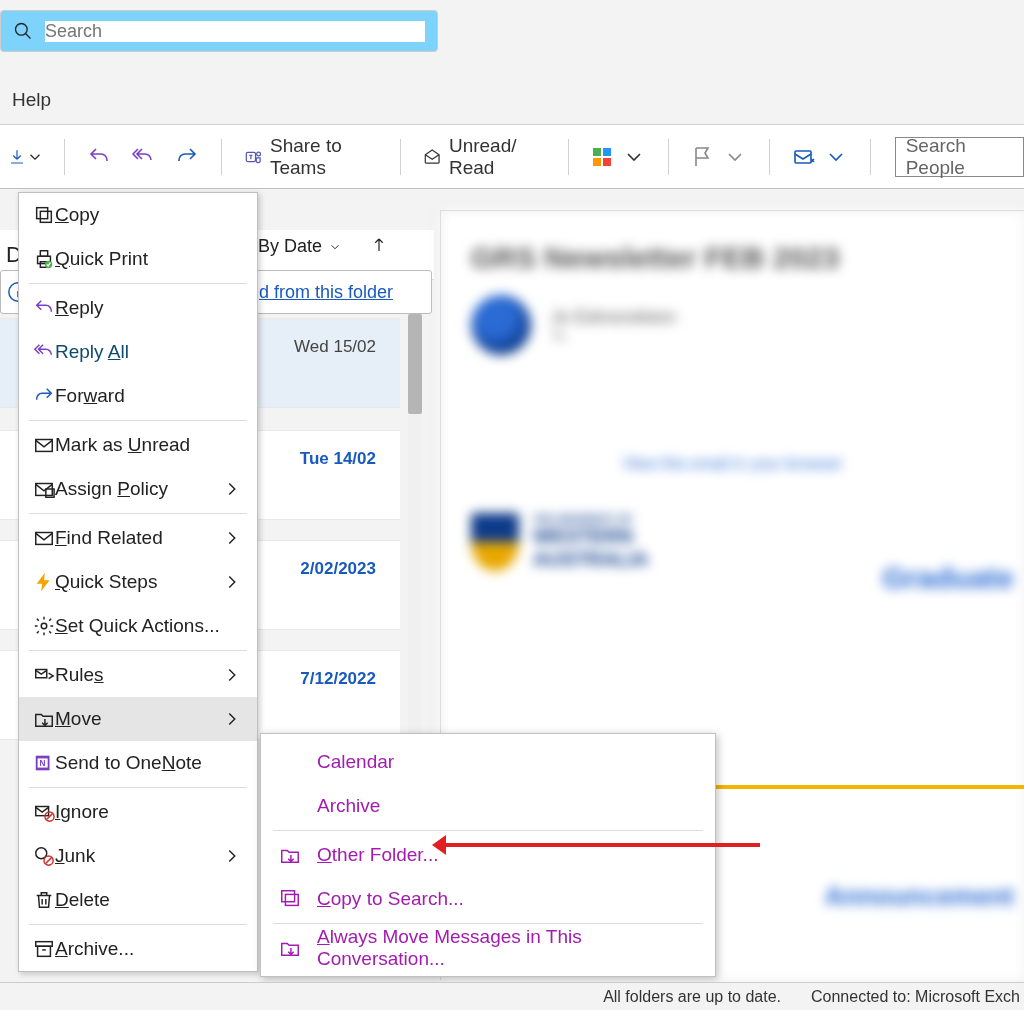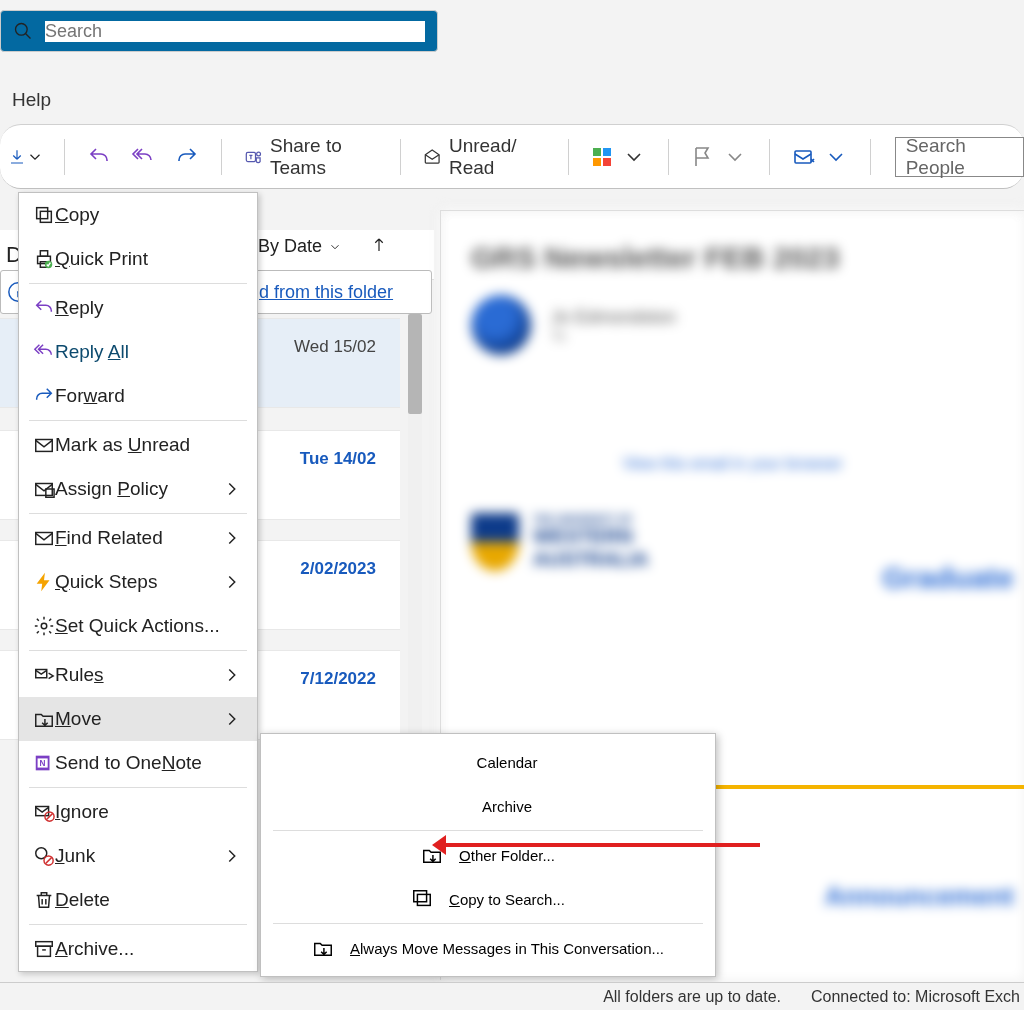--- a/index.html
+++ b/index.html
@@ -1,28 +1,28 @@
 <!DOCTYPE html>
 <html><head>
 <meta charset="utf-8">
 <style>
   * { box-sizing: border-box; margin: 0; padding: 0; font-family: "Segoe UI", sans-serif; }
   body { width: 1024px; height: 1010px; overflow: hidden; background: #f3f3f3; color: #222; }
 
   
-  .search-bar { position: absolute; left: 0; top: 10px; width: 438px; height: 42px; background: #0369a1; border: 1px solid #ccc; border-radius: 4px; display: flex; align-items: center; padding: 0 12px; gap: 12px; }
+  .search-bar { position: absolute; left: 0; top: 10px; width: 438px; height: 42px; background: #7dd3fc; border: 1px solid #ccc; border-radius: 4px; display: flex; align-items: center; padding: 0 12px; gap: 12px; }
   .search-bar svg { width: 20px; height: 20px; stroke: #555; }
   .search-bar input { border: none; outline: none; font-size: 18px; flex: 1; color: #555; }
 
   
   .tab-row { position: absolute; left: 0; top: 80px; height: 40px; display: flex; align-items: center; padding-left: 12px; }
   .tab-row .tab { font-size: 19px; color: #333; }
 
   
-  .ribbon { position: absolute; left: 0; top: 124px; right: 0; height: 65px; background: #fff; border-top: 1px solid #d0d0d0; border-bottom: 1px solid #c0c0c0; display: flex; align-items: center; padding-left: 0; border-radius: 21px; }
+  .ribbon { position: absolute; left: 0; top: 124px; right: 0; height: 65px; background: #fff; border-top: 1px solid #d0d0d0; border-bottom: 1px solid #c0c0c0; display: flex; align-items: center; padding-left: 0; }
   .ribbon .sep { width: 1px; height: 36px; background: #d0d0d0; margin: 0 12px; }
   .ribbon .btn { display: flex; align-items: center; gap: 8px; height: 40px; padding: 0 10px; font-size: 19px; color: #333; }
   .ribbon .btn svg { width: 24px; height: 24px; }
   .ribbon .caret { width: 12px; height: 12px; }
   .people-search { margin-left: 12px; width: 160px; height: 40px; border: 1px solid #888; background: #fff; display: flex; align-items: center; padding: 0 10px; font-size: 19px; color: #666; }
 
   
   .ribbon .small-drop { display: flex; align-items: center; padding: 0 8px; }
   .ribbon .small-drop svg { width: 18px; height: 18px; }
 
@@ -62,21 +62,21 @@
   .context-menu { position: absolute; left: 18px; top: 192px; width: 240px; background: #fff; border: 1px solid #c0c0c0; box-shadow: 2px 2px 6px rgba(0,0,0,0.2); }
   .context-menu .mi { display: flex; align-items: center; height: 44px; padding: 0 14px; font-size: 19px; color: #222; position: relative; }
   .context-menu .mi:hover, .context-menu .mi.hover { background: #e5e5e5; }
   .context-menu .mi .u { text-decoration: underline; }
   .context-menu .mi svg { width: 22px; height: 22px; flex-shrink: 0; }
   .context-menu .mi .sub { position: absolute; right: 14px; }
   .context-menu .divider { height: 1px; background: #ddd; margin: 2px 10px; }
 
   
   .submenu { position: absolute; left: 260px; top: 733px; width: 456px; background: #fff; border: 1px solid #c0c0c0; box-shadow: 2px 2px 8px rgba(0,0,0,0.25); padding: 6px 0; }
-  .submenu .mi { display: flex; align-items: center; height: 44px; padding: 0 18px; gap: 16px; font-size: 15px; color: #000000; justify-content: center; }
+  .submenu .mi { display: flex; align-items: center; height: 44px; padding: 0 18px; gap: 16px; font-size: 19px; color: #a21caf; }
   .submenu .mi svg { width: 22px; height: 22px; flex-shrink: 0; }
   .submenu .divider { height: 1px; background: #ddd; margin: 2px 12px; }
   .submenu .mi .u { text-decoration: underline; }
 
   
   .red-arrow { position: absolute; left: 444px; top: 843px; width: 316px; height: 4px; background: #e02020; }
   .red-arrow::before { content: ""; position: absolute; left: -12px; top: -8px; border-right: 14px solid #e02020; border-top: 10px solid transparent; border-bottom: 10px solid transparent; }
 
   
   .status-bar { position: absolute; left: 0; bottom: 0; right: 0; height: 28px; background: #f3f3f3; border-top: 1px solid #ccc; display: flex; align-items: center; justify-content: flex-end; gap: 30px; padding: 0 4px; font-size: 16px; color: #333; }

